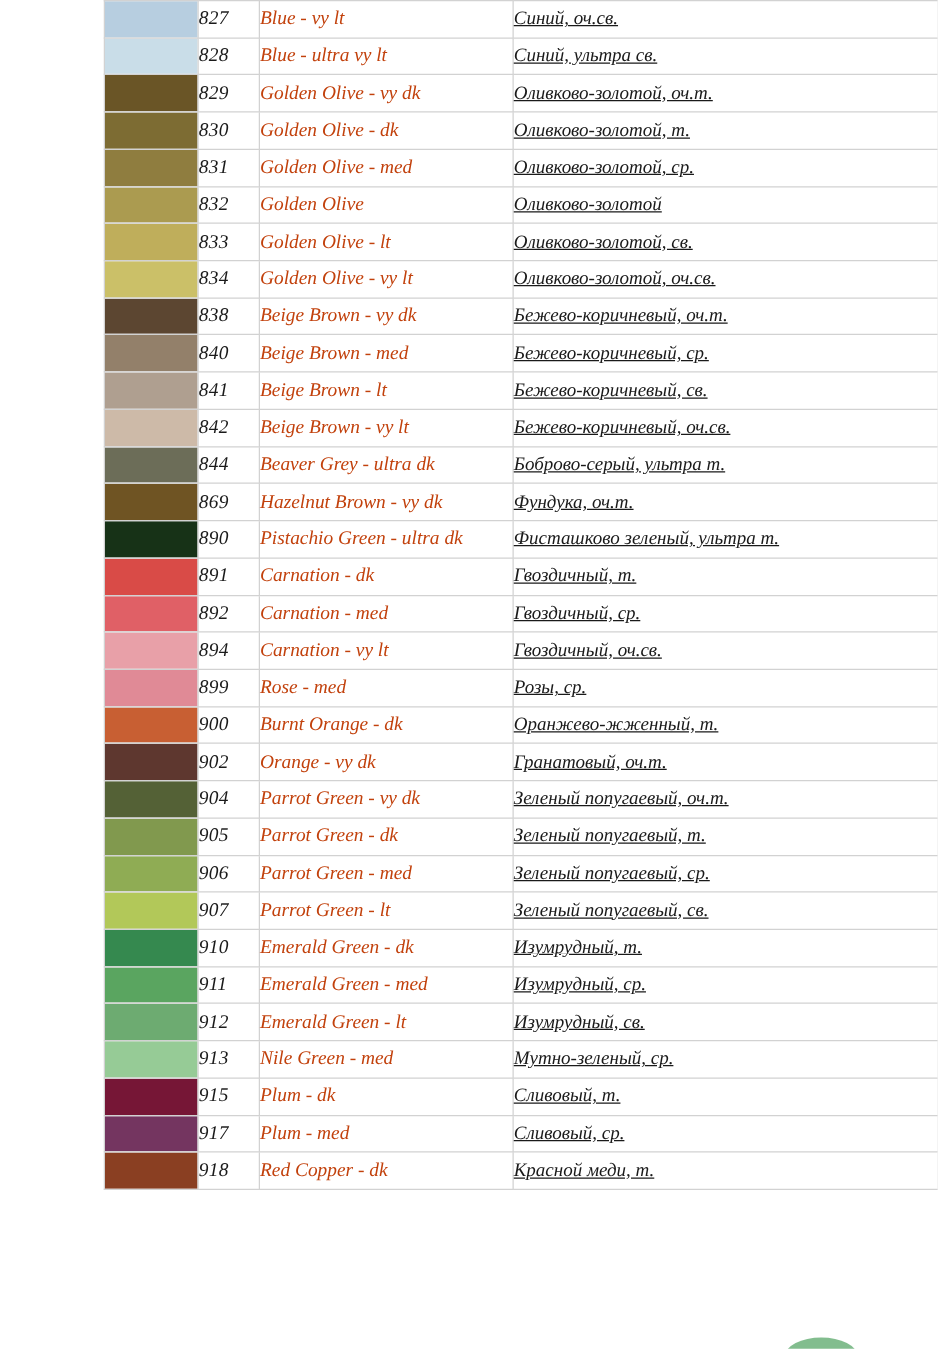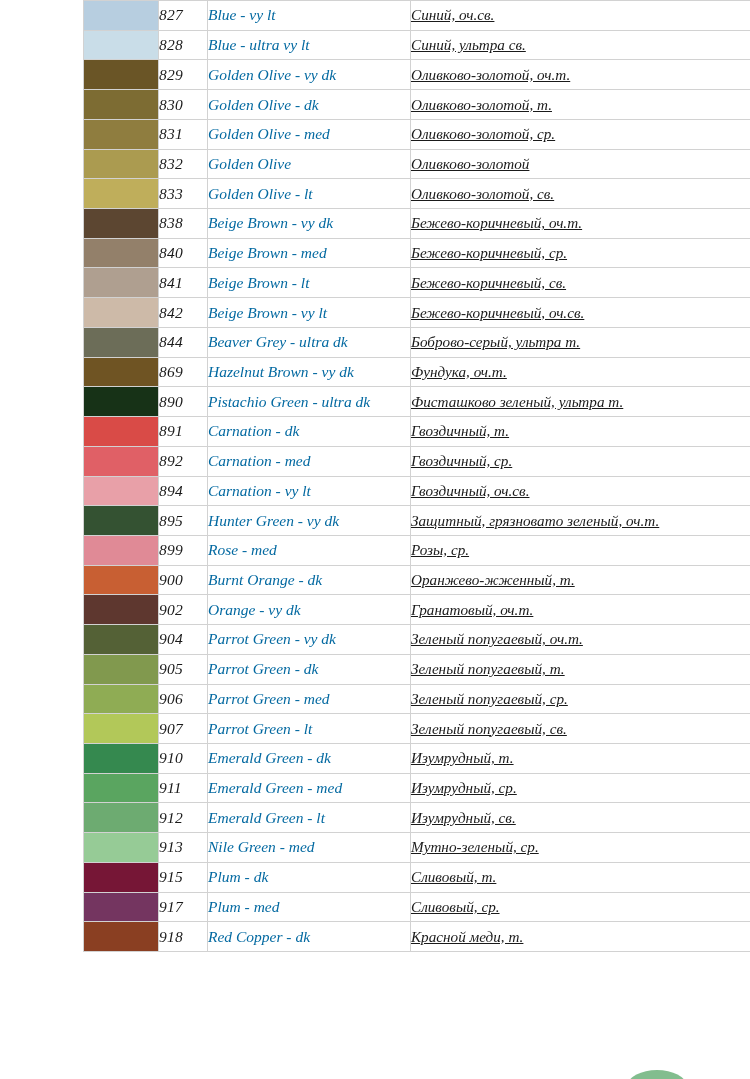--- a/index.html
+++ b/index.html
@@ -43,21 +43,21 @@
   td.num{
     font-style:italic;
     font-size:15.5px;
     color:#1a1a1a;
     padding-left:9px;
     letter-spacing:0.2px;
   }
   td.en{
     font-style:italic;
     font-size:15.5px;
-    color:#0369a1;
+    color:#c2410c;
     padding-left:10px;
     white-space:nowrap;
   }
   td.ru{
     font-style:italic;
     font-size:15.2px;
     color:#1a1a1a;
     padding-left:10px;
     white-space:nowrap;
     text-decoration:underline;
@@ -142,20 +142,28 @@
         <tr>
           <td class="swatch">
             <span class="swatch-fill" style="background: rgb(191, 174, 91);"></span>
           </td>
           <td class="num">833</td>
           <td class="en">Golden Olive - lt</td>
           <td class="ru">Оливково-золотой, св.</td>
         </tr>
         <tr>
           <td class="swatch">
+            <span class="swatch-fill" style="background: rgb(203, 192, 104);"></span>
+          </td>
+          <td class="num">834</td>
+          <td class="en">Golden Olive - vy lt</td>
+          <td class="ru">Оливково-золотой, оч.св.</td>
+        </tr>
+        <tr>
+          <td class="swatch">
             <span class="swatch-fill" style="background: rgb(92, 70, 49);"></span>
           </td>
           <td class="num">838</td>
           <td class="en">Beige Brown - vy dk</td>
           <td class="ru">Бежево-коричневый, оч.т.</td>
         </tr>
         <tr>
           <td class="swatch">
             <span class="swatch-fill" style="background: rgb(147, 128, 106);"></span>
           </td>
@@ -219,28 +227,20 @@
           <td class="en">Carnation - med</td>
           <td class="ru">Гвоздичный, ср.</td>
         </tr>
         <tr>
           <td class="swatch">
             <span class="swatch-fill" style="background: rgb(232, 160, 168);"></span>
           </td>
           <td class="num">894</td>
           <td class="en">Carnation - vy lt</td>
           <td class="ru">Гвоздичный, оч.св.</td>
-        </tr>
-        <tr>
-          <td class="swatch">
-            <span class="swatch-fill" style="background: rgb(52, 82, 50);"></span>
-          </td>
-          <td class="num">895</td>
-          <td class="en">Hunter Green - vy dk</td>
-          <td class="ru">Защитный, грязновато зеленый, оч.т.</td>
         </tr>
         <tr>
           <td class="swatch">
             <span class="swatch-fill" style="background: rgb(224, 138, 150);"></span>
           </td>
           <td class="num">899</td>
           <td class="en">Rose - med</td>
           <td class="ru">Розы, ср.</td>
         </tr>
         <tr>

